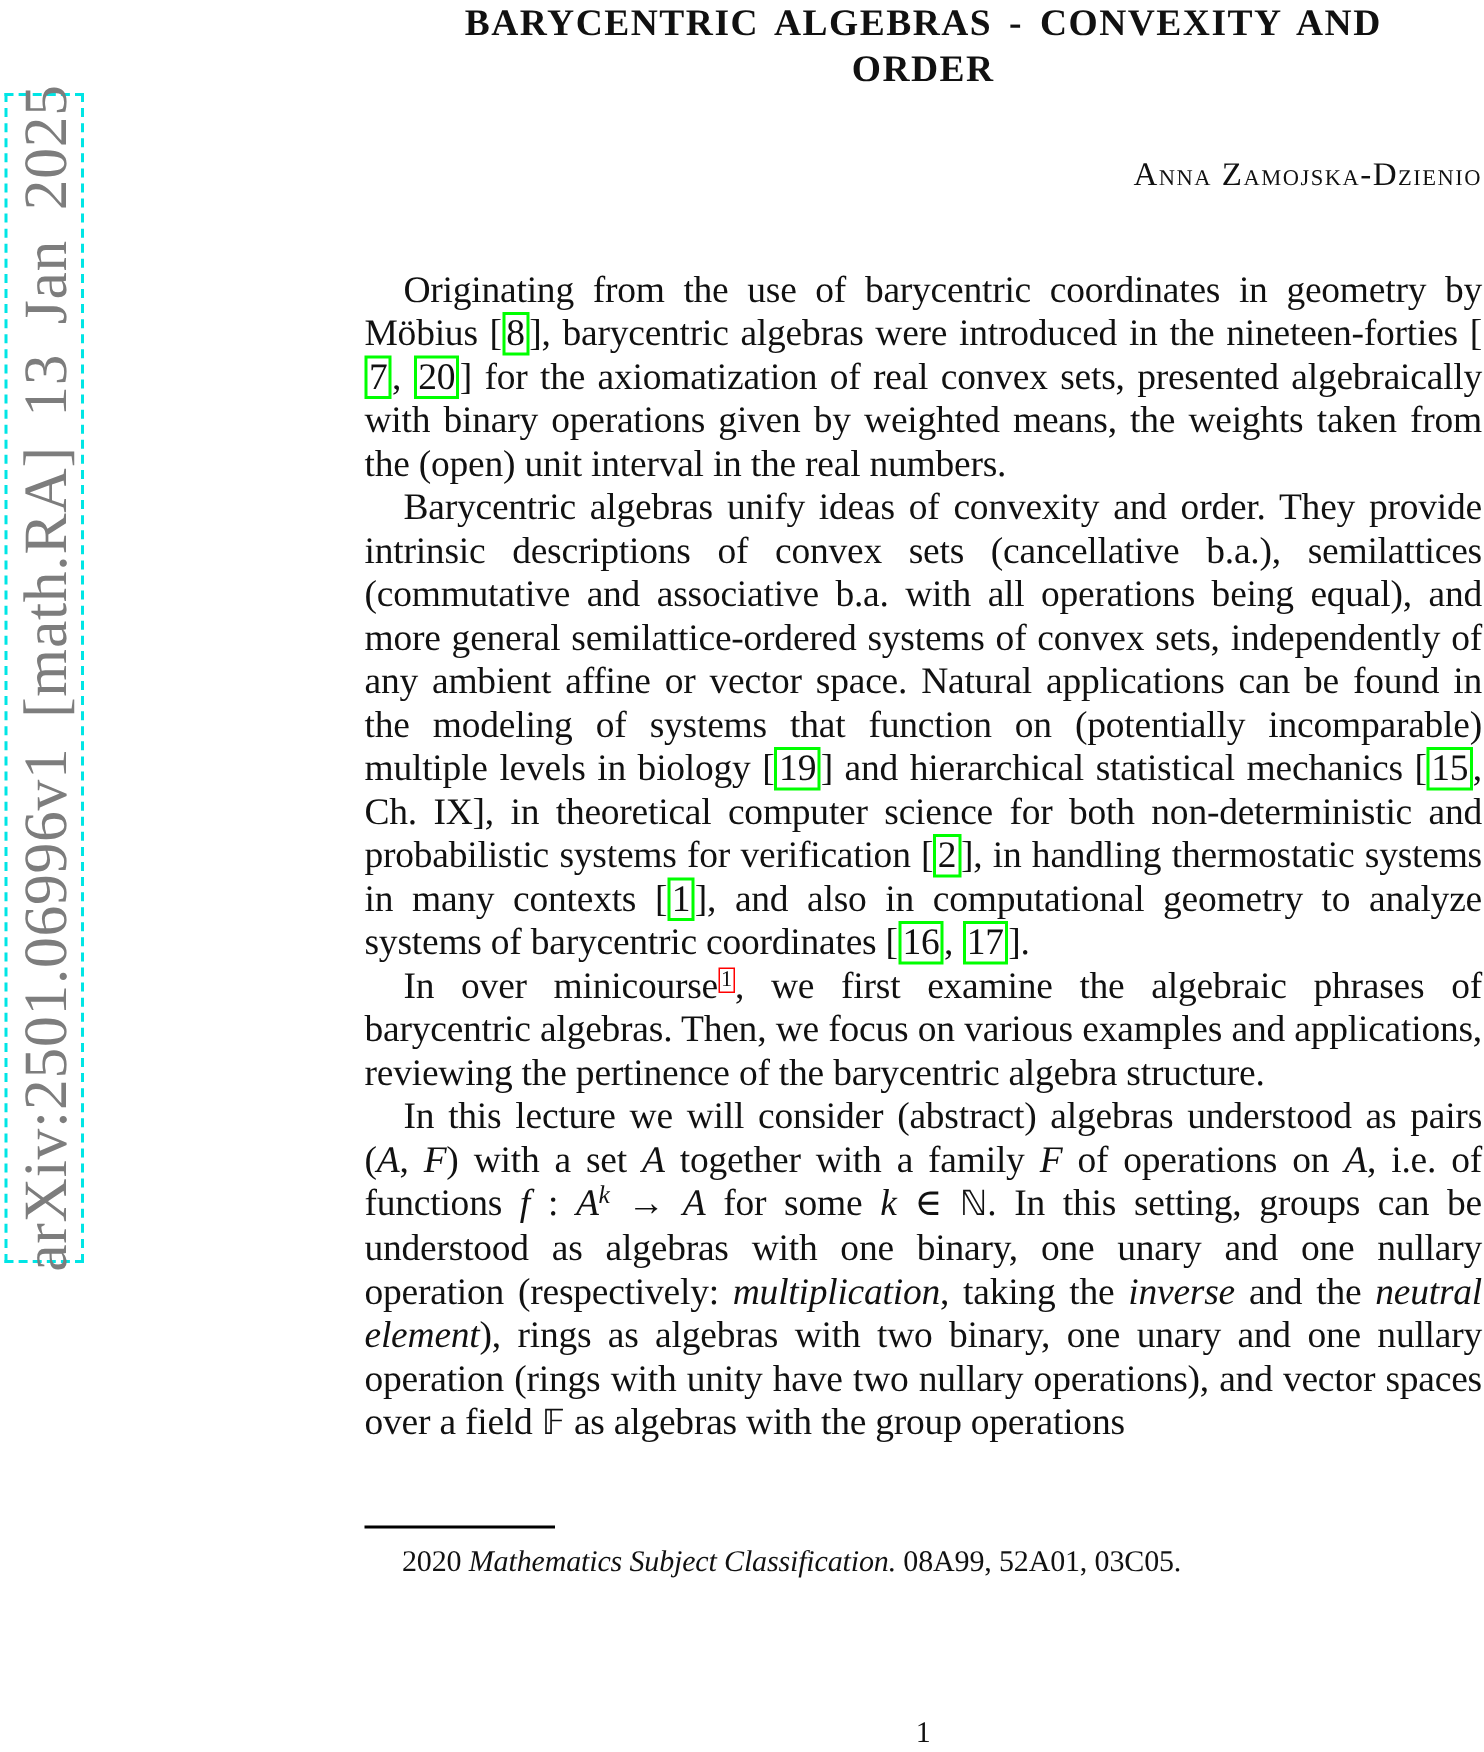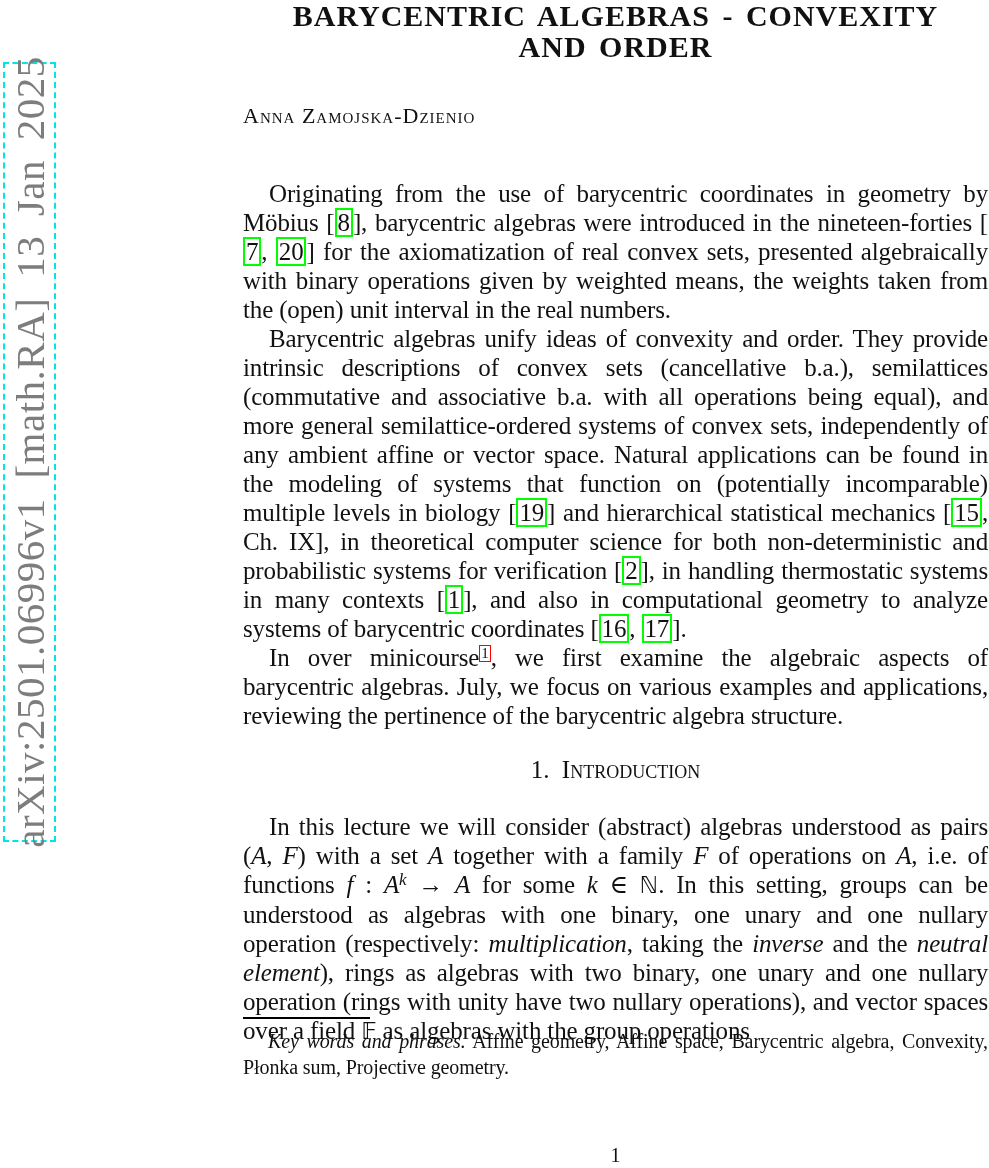--- a/index.html
+++ b/index.html
@@ -46,29 +46,29 @@
     position: absolute;
     left: 243px;
     top: 0;
     width: 745px;
     height: 1168px;
   }
   .title {
     max-width: 690px;
     margin: 0 auto;
     text-align: center;
-    font-size: 30px;
+    font-size: 25px;
     font-weight: bold;
     line-height: 31px;
     letter-spacing: 1px;
     word-spacing: 4px;
   }
   .author {
     margin-top: 41px;
-    text-align: left;
+    text-align: right;
     font-variant: small-caps;
     font-size: 22px;
     letter-spacing: 1px;
   }
   .abstract { margin-top: 50px; }
   .para {
     font-size: 25px;
     line-height: 29px;
     text-align: justify;
     text-indent: 26px;
@@ -150,28 +150,27 @@
 
   <div class="content">
 
     <h1 class="title">BARYCENTRIC ALGEBRAS - CONVEXITY AND ORDER</h1>
 
     <div class="author">Anna Zamojska-Dzienio</div>
 
     <div class="abstract">
       <p class="para"><span>Originating from the use of barycentric coordinates in geometry by Möbius [</span><span class="cite">8</span><span>], barycentric algebras were introduced in the nineteen-forties [</span><span class="cite">7</span><span>, </span><span class="cite">20</span><span>] for the axiomatization of real convex sets, presented algebraically with binary operations given by weighted means, the weights taken from the (open) unit interval in the real numbers.</span></p>
       <p class="para"><span>Barycentric algebras unify ideas of convexity and order. They provide intrinsic descriptions of convex sets (cancellative b.a.), semilattices (commutative and associative b.a. with all operations being equal), and more general semilattice-ordered systems of convex sets, independently of any ambient affine or vector space. Natural applications can be found in the modeling of systems that function on (potentially incomparable) multiple levels in biology [</span><span class="cite">19</span><span>] and hierarchical statistical mechanics [</span><span class="cite">15</span><span>, Ch. IX], in theoretical computer science for both non-deterministic and probabilistic systems for verification [</span><span class="cite">2</span><span>], in handling thermostatic systems in many contexts [</span><span class="cite">1</span><span>], and also in computational geometry to analyze systems of barycentric coordinates [</span><span class="cite">16</span><span>, </span><span class="cite">17</span><span>].</span></p>
-      <p class="para"><span>In over minicourse</span><span class="supred">1</span><span>, we first examine the algebraic aspects of barycentric algebras. July, we focus on various examples and applications, reviewing the pertinence of the barycentric algebra structure.</span></p>
+      <p class="para"><span>In over minicourse</span><span class="supred">1</span><span>, we first examine the algebraic phrases of barycentric algebras. Then, we focus on various examples and applications, reviewing the pertinence of the barycentric algebra structure.</span></p>
     </div>
 
-    <h2 class="section-heading"><span>1. </span><span class="sc">Introduction</span></h2>
 
     <p class="para"><span>In this lecture we will consider (abstract) algebras understood as pairs (</span><span class="mi">A</span><span>, </span><span class="mi">F</span><span>) with a set </span><span class="mi">A</span><span> together with a family </span><span class="mi">F</span><span> of operations on </span><span class="mi">A</span><span>, i.e. of functions </span><span class="mi">f</span><span> : </span><span class="mi">A</span><span class="supmi">k</span><span> → </span><span class="mi">A</span><span> for some </span><span class="mi">k</span><span> ∈ </span><span class="bb">ℕ</span><span>. In this setting, groups can be understood as algebras with one binary, one unary and one nullary operation (respectively: </span><span class="it">multiplication</span><span>, taking the </span><span class="it">inverse</span><span> and the </span><span class="it">neutral element</span><span>), rings as algebras with two binary, one unary and one nullary operation (rings with unity have two nullary operations), and vector spaces over a field </span><span class="bb">𝔽</span><span> as algebras with the group operations</span></p>
 
     <div class="footnote-block">
       <div class="footnote-rule"></div>
-      <p class="fn"><span class="it">Key words and phrases.</span><span> Affine geometry, Affine space, Barycentric algebra, Convexity, Płonka sum, Projective geometry.</span></p>
+      <p class="fn"><span>2020 </span><span class="it">Mathematics Subject Classification.</span><span> 08A99, 52A01, 03C05.</span></p>
     </div>
 
     <div class="page-number">1</div>
 
   </div>
 </div>
 
 </body></html>

